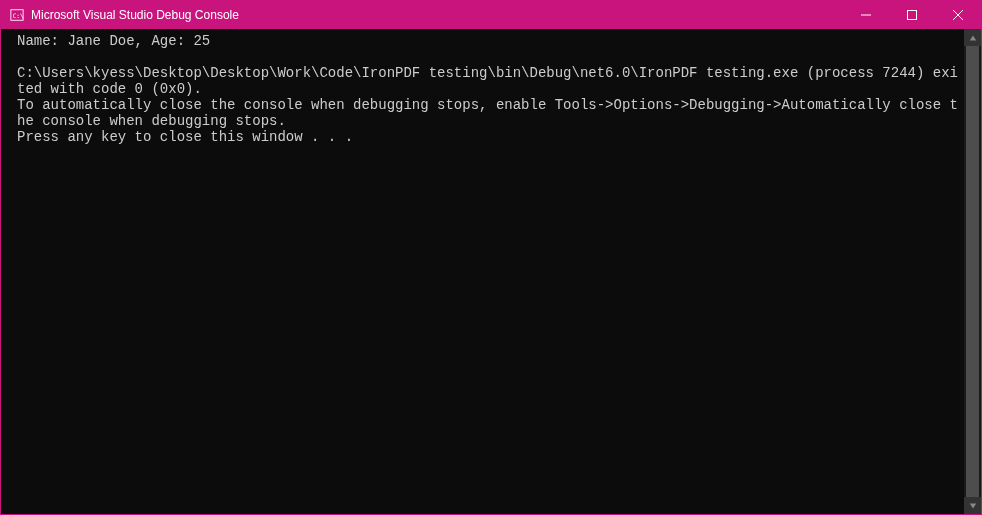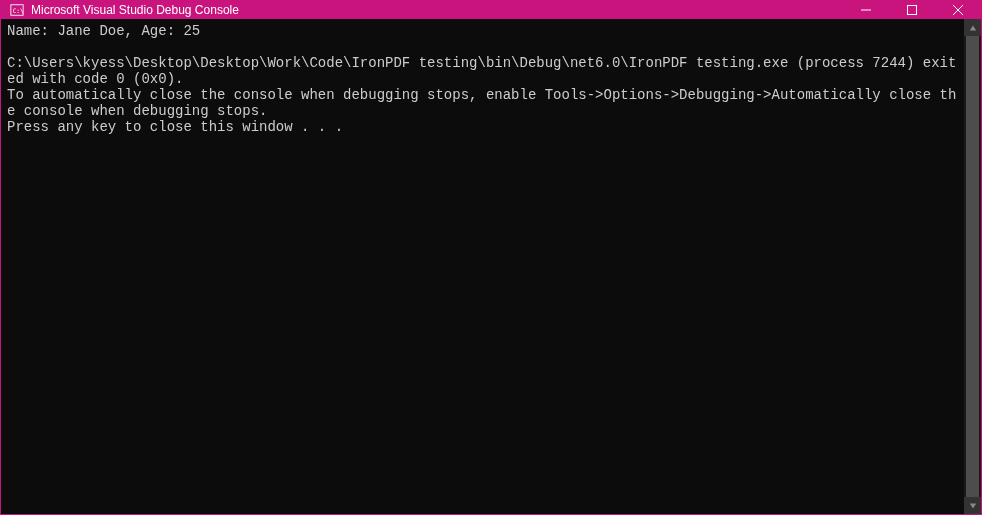--- a/index.html
+++ b/index.html
@@ -15,21 +15,21 @@
       overflow: hidden;
     }
     .window {
       width: 100%;
       height: 100%;
       display: flex;
       flex-direction: column;
       border: 1px solid #c9137d;
     }
     .titlebar {
-      height: 18px;
+      height: 28px;
       background: #c9137d;
       display: flex;
       align-items: center;
       color: #fff;
       font-size: 12px;
       user-select: none;
     }
     .titlebar-icon {
       width: 16px;
       height: 16px;
@@ -63,20 +63,21 @@
     }
     .titlebar-btn svg {
       width: 10px;
       height: 10px;
     }
     .console-body {
       flex: 1;
       background: #0c0c0c;
       display: flex;
       position: relative;
+      padding-left: 10px;
     }
     .console-content {
       flex: 1;
       padding: 4px 6px;
       font-family: Consolas, 'Courier New', monospace;
       font-size: 14px;
       line-height: 16px;
       color: #cccccc;
       white-space: pre-wrap;
       word-break: break-all;

